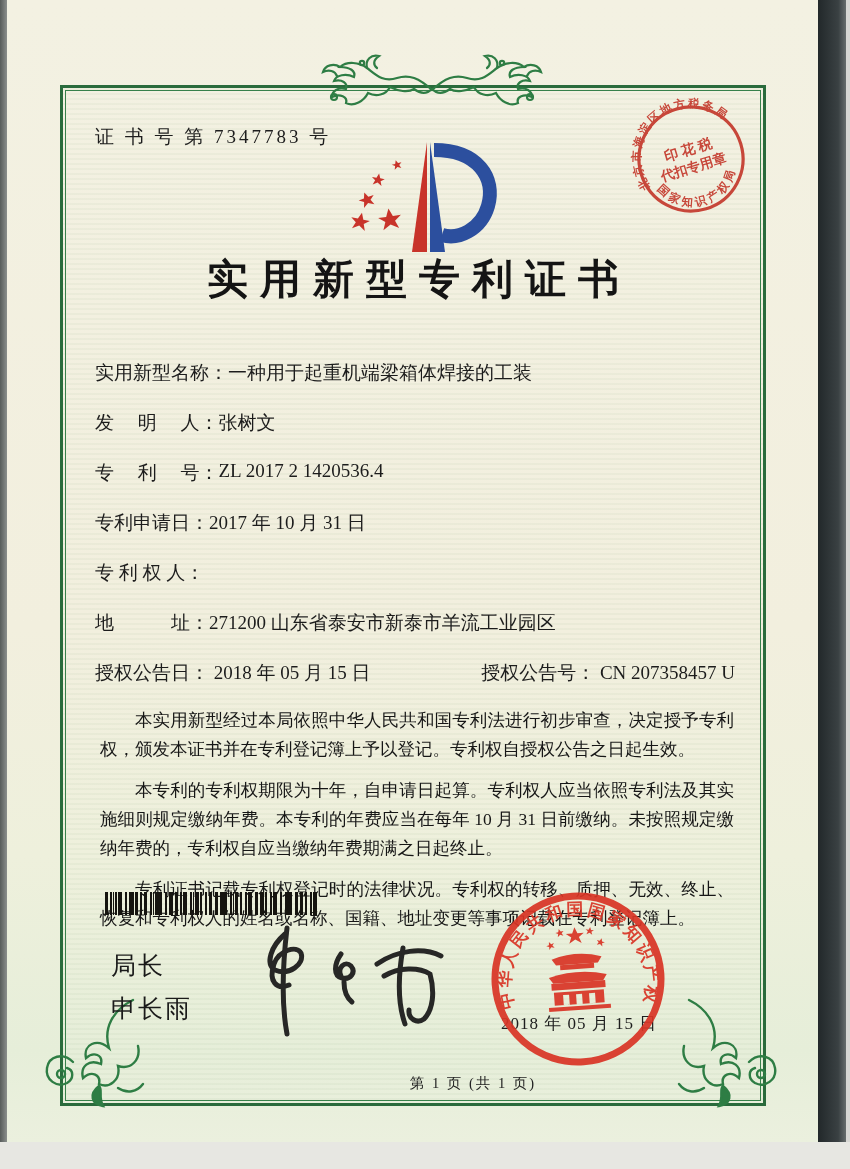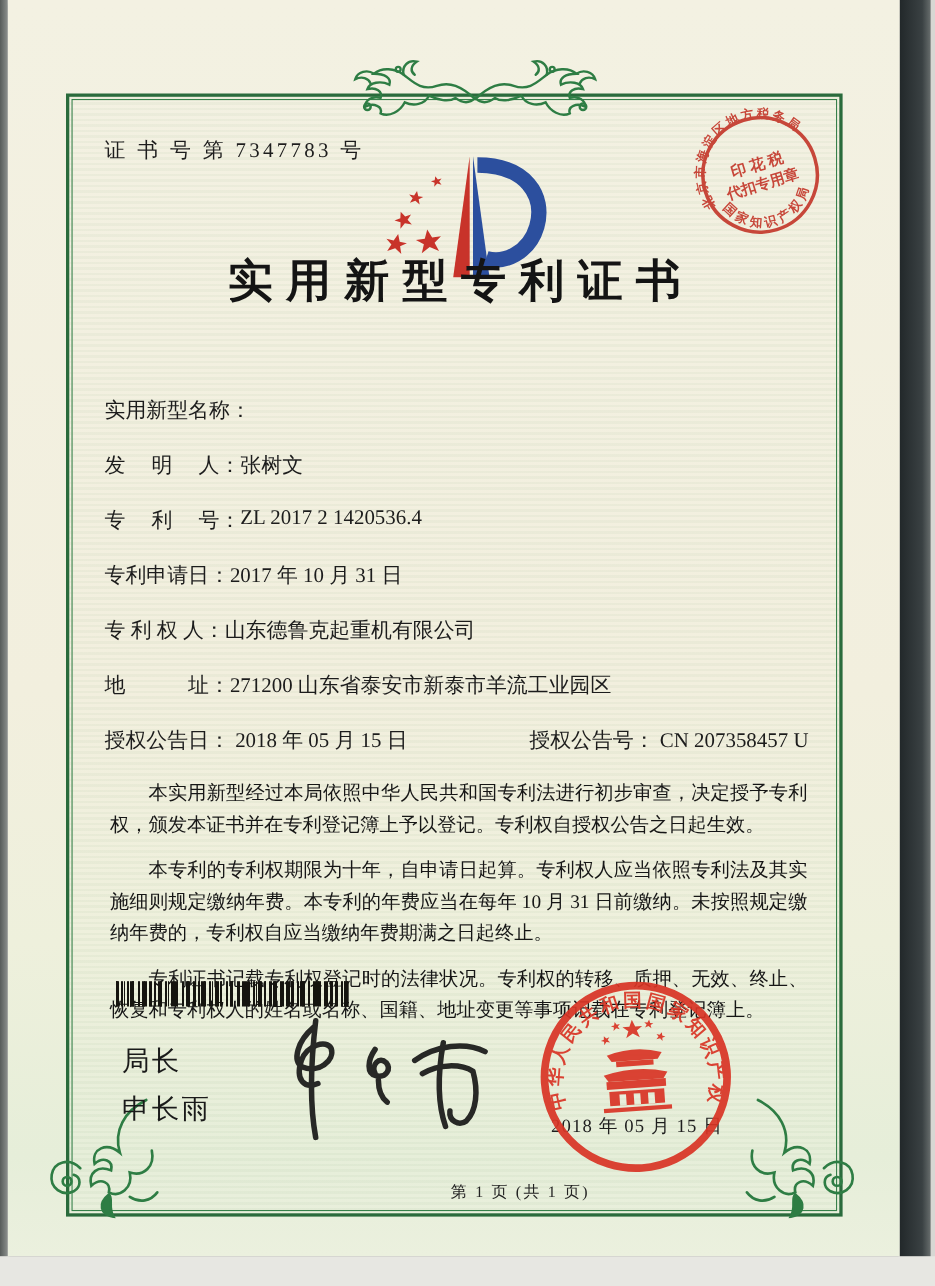--- a/index.html
+++ b/index.html
@@ -15,21 +15,21 @@
   .paper{position:absolute;left:7px;top:0;width:811px;height:1142px;
          background:linear-gradient(180deg,#f3f1e2 0%,#f2efde 55%,#eef0dc 75%,#e6eed9 92%,#ebf0de 100%);
          box-shadow:0 4px 2px rgba(0,0,0,.45);}
   
   .frame{position:absolute;left:53px;top:85px;width:706px;height:1021px;
          border:3px solid #2a6b3c;box-sizing:border-box;}
   .frame::before{content:"";position:absolute;inset:2px;border:1px solid #36804a;}
   .frame::after{content:"";position:absolute;inset:0;
          background:repeating-linear-gradient(180deg,rgba(110,155,105,.06) 0 2px,rgba(255,255,255,0) 2px 5px);}
   .cert-no{position:absolute;left:88px;top:124px;font-size:19px;letter-spacing:3px;color:#1d1d1d;}
-  .title{position:absolute;left:53px;top:228px;width:706px;text-align:center;
+  .title{position:absolute;left:53px;top:252px;width:706px;text-align:center;
          font-size:41px;font-weight:700;letter-spacing:12px;text-indent:12px;color:#141414;}
   
   .fields{position:absolute;left:88px;top:360px;width:660px;font-size:19px;color:#1c1c1c;}
   .frow{height:50px;display:flex;align-items:flex-start;white-space:nowrap;}
   .frow .lab{flex:0 0 auto;}
   .frow .val{flex:0 0 auto;}
   .grant{display:flex;}
   .grant .pair2{margin-left:auto;margin-right:20px;}
   
   .body-text{position:absolute;left:81px;top:694px;width:658px;font-size:17.5px;
@@ -111,36 +111,36 @@
         <use href="#star" transform="translate(30,84) scale(0.95) rotate(12)"></use>
         <use href="#star" transform="translate(60,82) scale(1.15) rotate(-8)"></use>
       </g>
     </svg>
 
     <div class="title">实用新型专利证书</div>
 
     <div class="fields">
       <div class="frow">
         <span class="lab">实用新型名称：</span>
+        <span class="val">一种用于起重机端梁箱体焊接的工装</span>
       </div>
       <div class="frow">
         <span class="lab">发　 明　 人：</span>
         <span class="val">张树文</span>
       </div>
       <div class="frow">
         <span class="lab">专　 利　 号：</span>
         <span class="val">ZL 2017 2 1420536.4</span>
       </div>
       <div class="frow">
         <span class="lab">专利申请日：</span>
         <span class="val">2017 年 10 月 31 日</span>
       </div>
       <div class="frow">
         <span class="lab">专 利 权 人：</span>
-        <span class="val">山东德鲁克起重机有限公司</span>
       </div>
       <div class="frow">
         <span class="lab">地　　　址：</span>
         <span class="val">271200 山东省泰安市新泰市羊流工业园区</span>
       </div>
       <div class="frow grant">
         <span>
           <span class="lab">授权公告日：</span>
           <span class="val">2018 年 05 月 15 日</span>
         </span>

